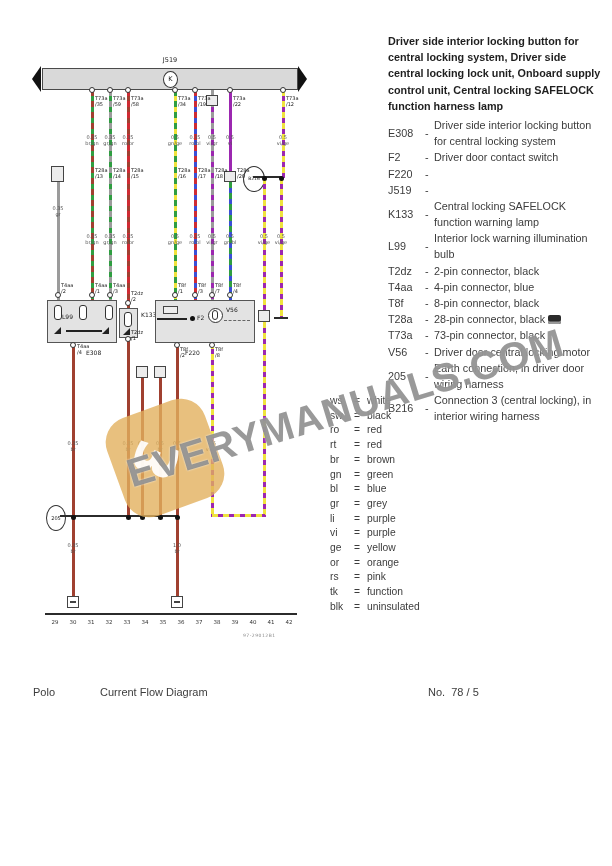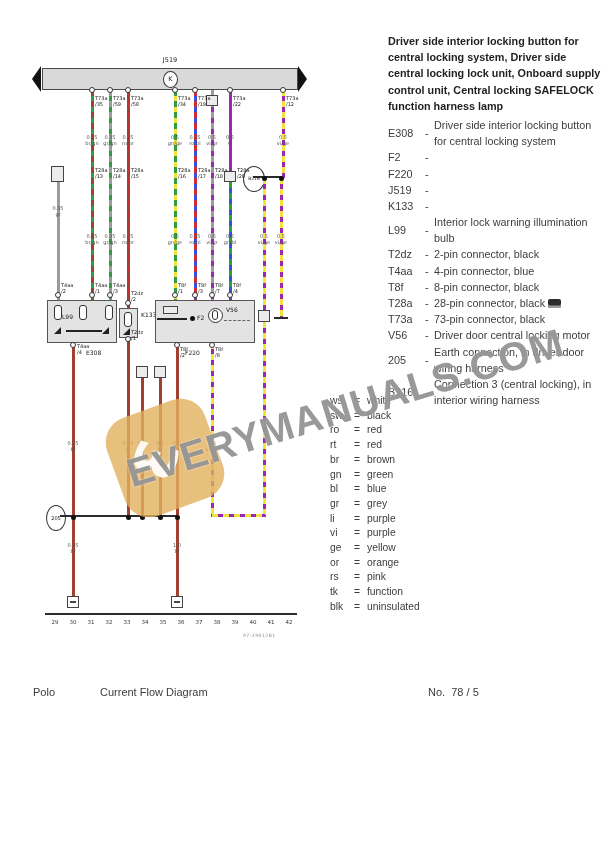--- a/index.html
+++ b/index.html
@@ -286,32 +286,34 @@
     <div id="panel-title">Driver side interior locking button for central locking system, Driver side central locking lock unit, Onboard supply control unit, Central locking SAFELOCK function harness lamp</div>
     <div id="comp-list">
         <div class="comp-row">
           <div class="comp-code">E308</div>
           <div class="comp-dash">-</div>
           <div class="comp-desc">Driver side interior locking button for central locking system</div>
         </div>
         <div class="comp-row">
           <div class="comp-code">F2</div>
           <div class="comp-dash">-</div>
+          <div class="comp-desc">Driver door contact switch</div>
         </div>
         <div class="comp-row">
           <div class="comp-code">F220</div>
           <div class="comp-dash">-</div>
         </div>
         <div class="comp-row">
           <div class="comp-code">J519</div>
           <div class="comp-dash">-</div>
         </div>
         <div class="comp-row">
           <div class="comp-code">K133</div>
           <div class="comp-dash">-</div>
+          <div class="comp-desc">Central locking SAFELOCK function warning lamp</div>
         </div>
         <div class="comp-row">
           <div class="comp-code">L99</div>
           <div class="comp-dash">-</div>
           <div class="comp-desc">Interior lock warning illumination bulb</div>
         </div>
         <div class="comp-row">
           <div class="comp-code">T2dz</div>
           <div class="comp-dash">-</div>
           <div class="comp-desc">2-pin connector, black</div>

